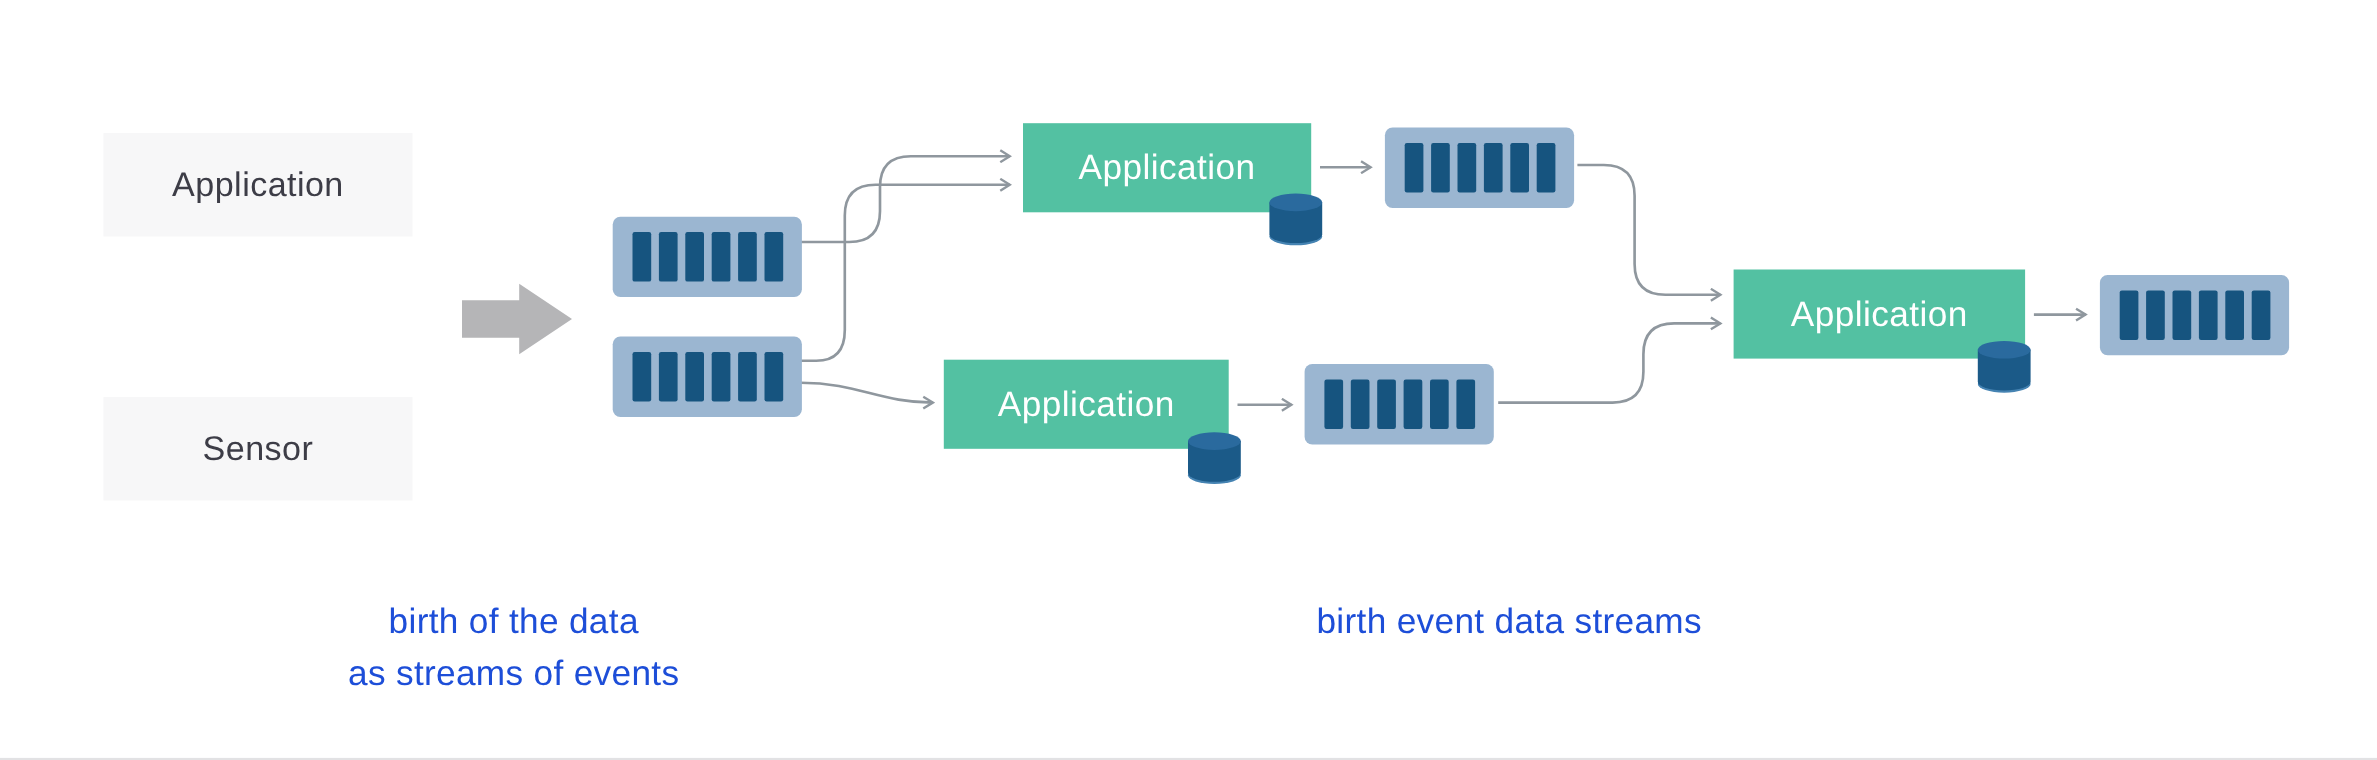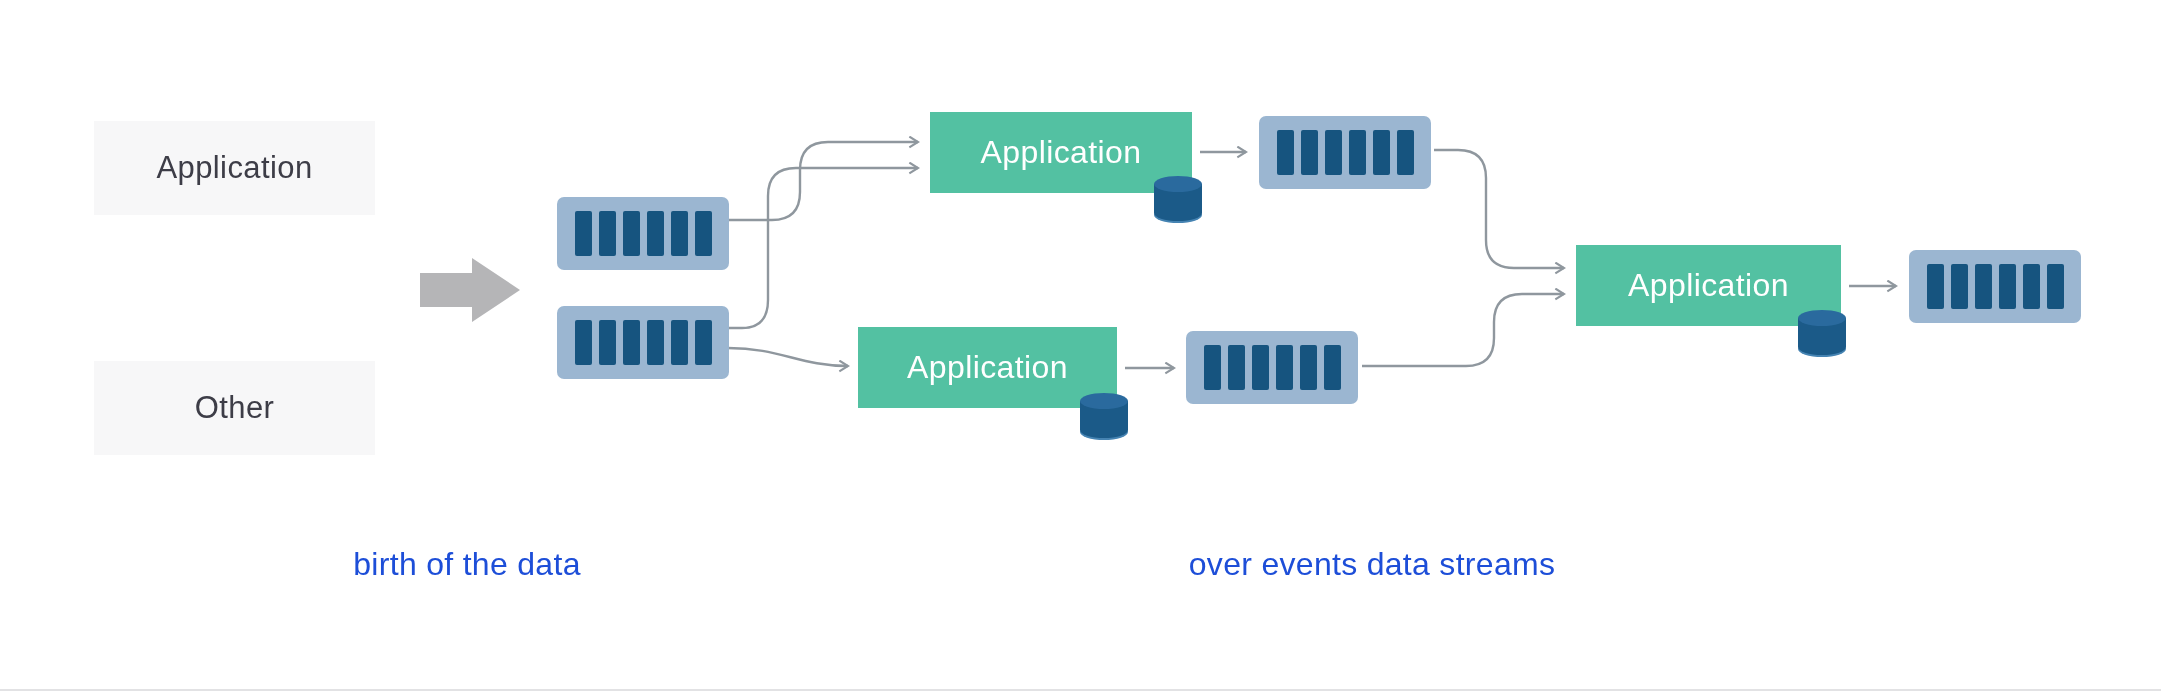--- a/index.html
+++ b/index.html
@@ -106,21 +106,21 @@
       <path marker-end="url(#ah)" d="M1362 366 L1466 366 Q1494 366 1494 338 L1494 322 Q1494 294 1522 294 L1564 294"></path>
       <path marker-end="url(#ah)" d="M1849 286 L1896 286"></path>
     </g>
     <polygon points="420,273 472,273 472,258 520,290 472,322 472,307 420,307" fill="#b5b5b7"></polygon>
   </svg>
 
   <div class="source-box" style="top:121px;">
     <span>Application</span>
   </div>
   <div class="source-box" style="top:361px;">
-    <span>Other</span>
+    <span>Sensor</span>
   </div>
 
   <div class="stream" style="left:557px;  top:197px;">
       <span class="bar"></span>
       <span class="bar"></span>
       <span class="bar"></span>
       <span class="bar"></span>
       <span class="bar"></span>
       <span class="bar"></span>
     </div>
@@ -178,19 +178,20 @@
     <ellipse cx="26" cy="9" rx="24" ry="8" fill="#2a6a9e"></ellipse>
   </svg>
   <svg class="cyl" style="left:1796px; top:309px;" width="52" height="50" viewBox="0 0 52 50" aria-hidden="true">
     <ellipse cx="26" cy="40" rx="24" ry="8" fill="#4583b2"></ellipse>
     <path d="M2 9 L2 38 A24 8 0 0 0 50 38 L50 9 Z" fill="#1b5a88"></path>
     <ellipse cx="26" cy="9" rx="24" ry="8" fill="#2a6a9e"></ellipse>
   </svg>
 
   <div class="caption" style="left:157px; top:540px;">
     <div>birth of the data</div>
+    <div>as streams of events</div>
   </div>
   <div class="caption" style="left:1062px; top:540px;">
-    <div>over events data streams</div>
+    <div>birth event data streams</div>
   </div>
 
   <div class="bottom-divider"></div>
 </div>
 
 </body></html>

